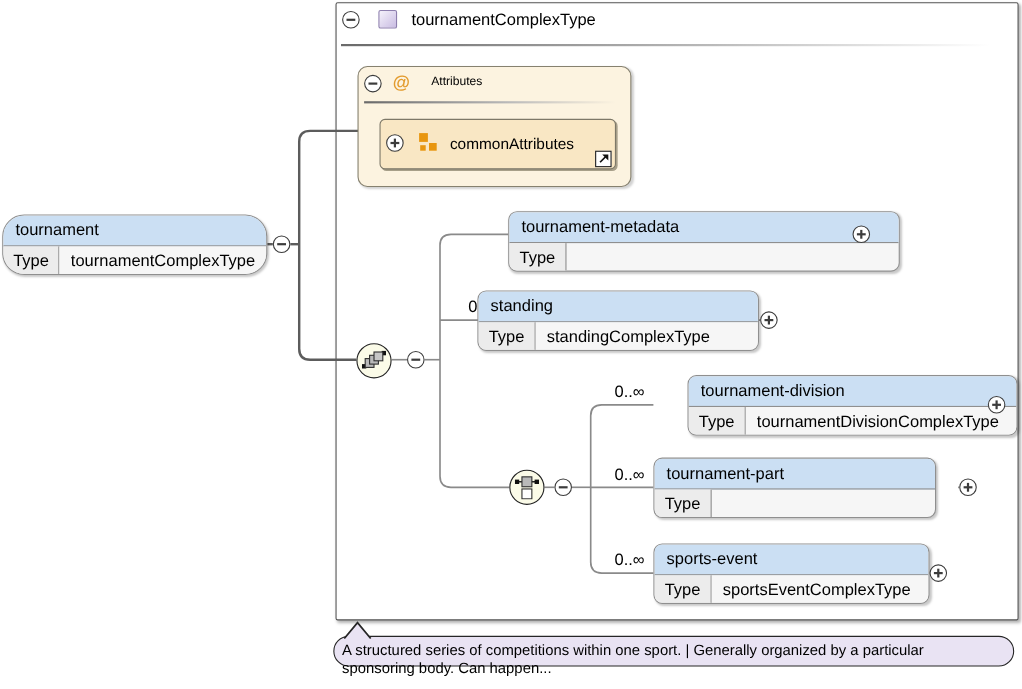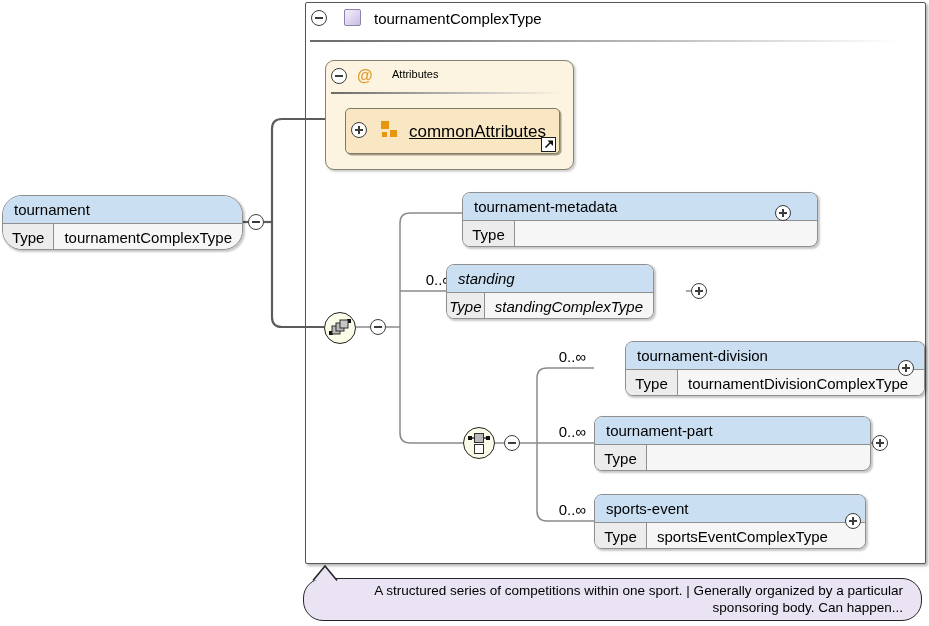--- a/index.html
+++ b/index.html
@@ -39,21 +39,21 @@
     border:1px solid #86816f;border-radius:9px;box-sizing:border-box;
     box-shadow:1.5px 1.5px 2px rgba(0,0,0,0.18);
   }
   .attr-at{position:absolute;left:357px;top:67px;font-size:16px;font-weight:bold;color:#e39b2d;}
   .attr-title{position:absolute;left:381px;top:68px;font-size:11px;margin-left:11px;}
   .agbox{
     position:absolute;left:345px;top:108px;width:215px;height:46px;background:#f9e7c4;
     border:1px solid #7d7868;border-radius:5px;box-sizing:border-box;
     box-shadow:1.5px 1.5px 0 rgba(96,90,66,0.55);
   }
-  .ag-label{position:absolute;left:409px;top:122px;font-size:17px;text-decoration:underline;}
+  .ag-label{position:absolute;left:409px;top:122px;font-size:14px;}
   .reficon{
     position:absolute;left:541px;top:137px;width:15px;height:15px;background:#fff;
     border:1.4px solid #1d1d1d;box-sizing:border-box;
   }
   
   button.toggle{
     position:absolute;width:16px;height:16px;padding:0;border:1px solid #3c3c3c;border-radius:50%;
     background:#fff;box-sizing:border-box;cursor:pointer;
   }
   button.toggle::before{
@@ -64,23 +64,23 @@
   }
   
   .compositor{
     position:absolute;width:32px;height:32px;border:1.4px solid #222;border-radius:50%;
     background:#fbfbe8;box-sizing:border-box;display:flex;align-items:center;justify-content:center;
   }
   
   .occurs{position:absolute;font-size:15px;text-align:right;white-space:nowrap;}
   
   .annotation{
-    position:absolute;left:303px;top:578px;width:619px;height:43px;background:#e9e3f3;
+    position:absolute;left:303px;top:578px;width:619px;height:28px;background:#e9e3f3;
     border:1.6px solid #262626;border-radius:20px;box-sizing:border-box;
-    padding:3px 8px 0 7px;font-size:13.5px;line-height:17px;text-align:right;
+    padding:3px 8px 0 7px;font-size:13.5px;line-height:17px;
   }
   .annotation .txt{width:592px;}
   svg.overlay{position:absolute;left:0;top:0;pointer-events:none;}
   svg.overlay path.thick{stroke:#5c5c5c;stroke-width:2.2;fill:none;}
   svg.overlay path.thin{stroke:#8a8a8a;stroke-width:1.5;fill:none;}
 </style>
 </head>
 <body>
 
 <div id="canvas">
@@ -168,47 +168,47 @@
   <div class="occurs" style="left:537px;top:501px;width:49px;">0..∞</div>
 
   <div class="ebox" style="left:462px;top:192px;width:356px;">
     <div class="hdr">tournament-metadata</div>
     <div class="row">
       <div class="cl">Type</div>
     </div>
   </div>
   <button class="toggle plus" style="left:775px;top:205px;"></button>
 
-  <div class="ebox" style="left:446px;top:264px;width:208px;font-style:italic;">
+  <div class="ebox" style="left:434px;top:264px;width:256px;">
     <div class="hdr">standing</div>
     <div class="row">
       <div class="cl">Type</div>
       <div class="cv">standingComplexType</div>
     </div>
   </div>
   <button class="toggle plus" style="left:691px;top:283px;"></button>
 
   <div class="ebox" style="left:594px;top:341px;width:300px;margin-left:31px;">
     <div class="hdr">tournament-division</div>
     <div class="row">
       <div class="cl">Type</div>
       <div class="cv">tournamentDivisionComplexType</div>
     </div>
   </div>
   <button class="toggle plus" style="left:898px;top:360px;"></button>
 
-  <div class="ebox" style="left:594px;top:416px;width:277px;">
+  <div class="ebox" style="left:594px;top:416px;width:257px;">
     <div class="hdr">tournament-part</div>
     <div class="row">
       <div class="cl">Type</div>
     </div>
   </div>
   <button class="toggle plus" style="left:872px;top:435px;"></button>
 
-  <div class="ebox" style="left:594px;top:494px;width:272px;">
+  <div class="ebox" style="left:594px;top:494px;width:251px;">
     <div class="hdr">sports-event</div>
     <div class="row">
       <div class="cl">Type</div>
       <div class="cv">sportsEventComplexType</div>
     </div>
   </div>
   <button class="toggle plus" style="left:845px;top:513px;"></button>
 
   <div class="annotation">
     <div class="txt">A structured series of competitions within one sport. | Generally organized by a particular sponsoring body. Can happen...</div>

